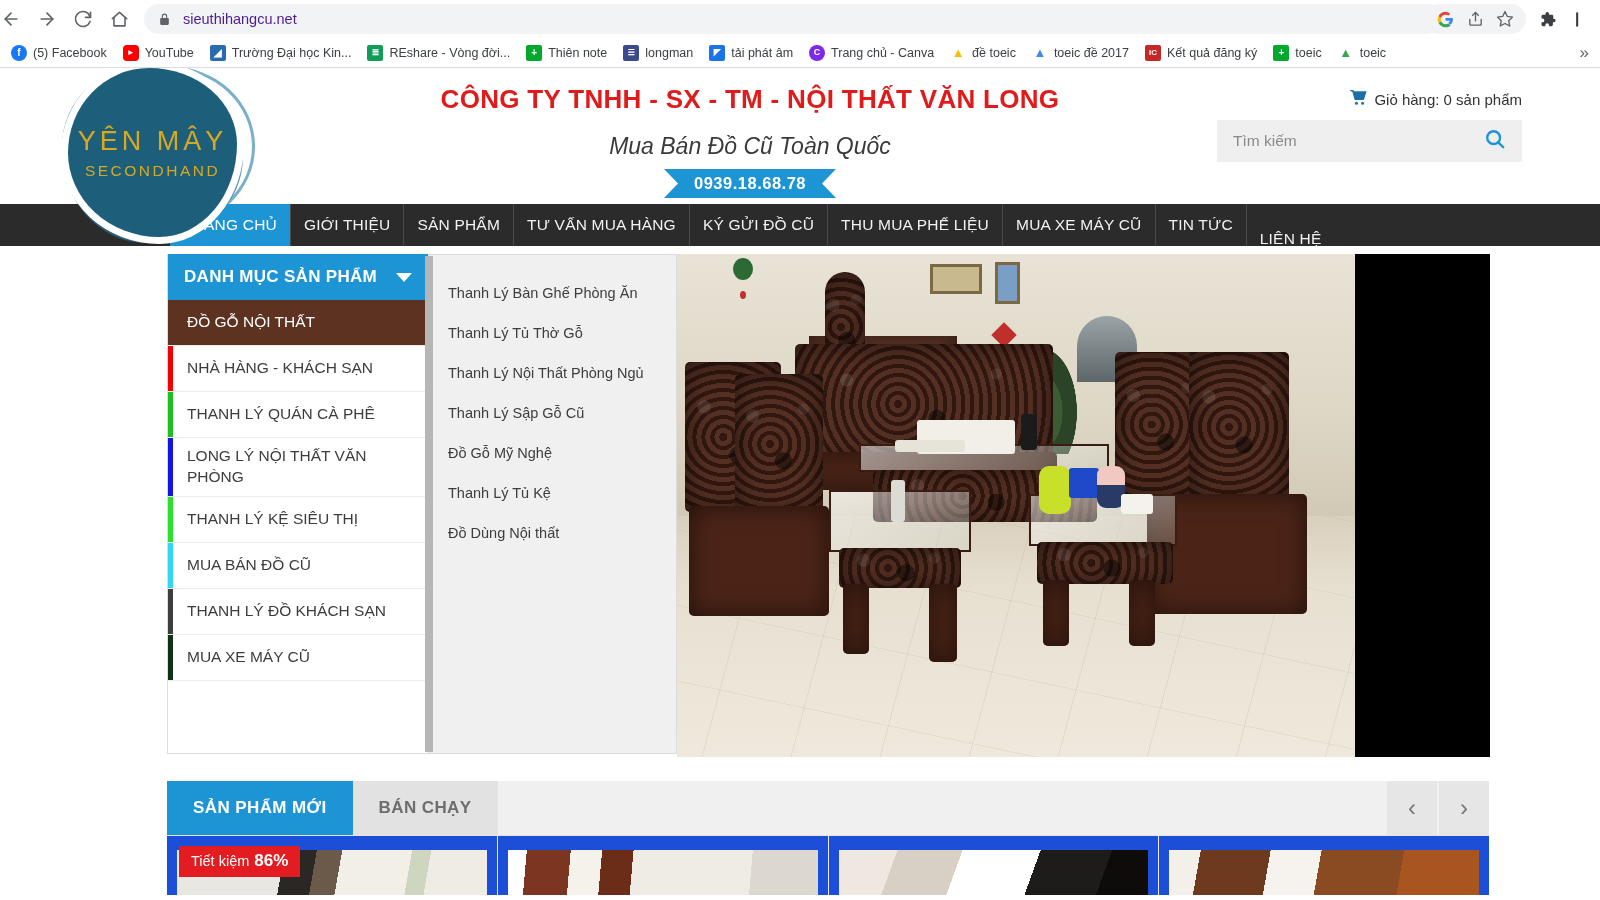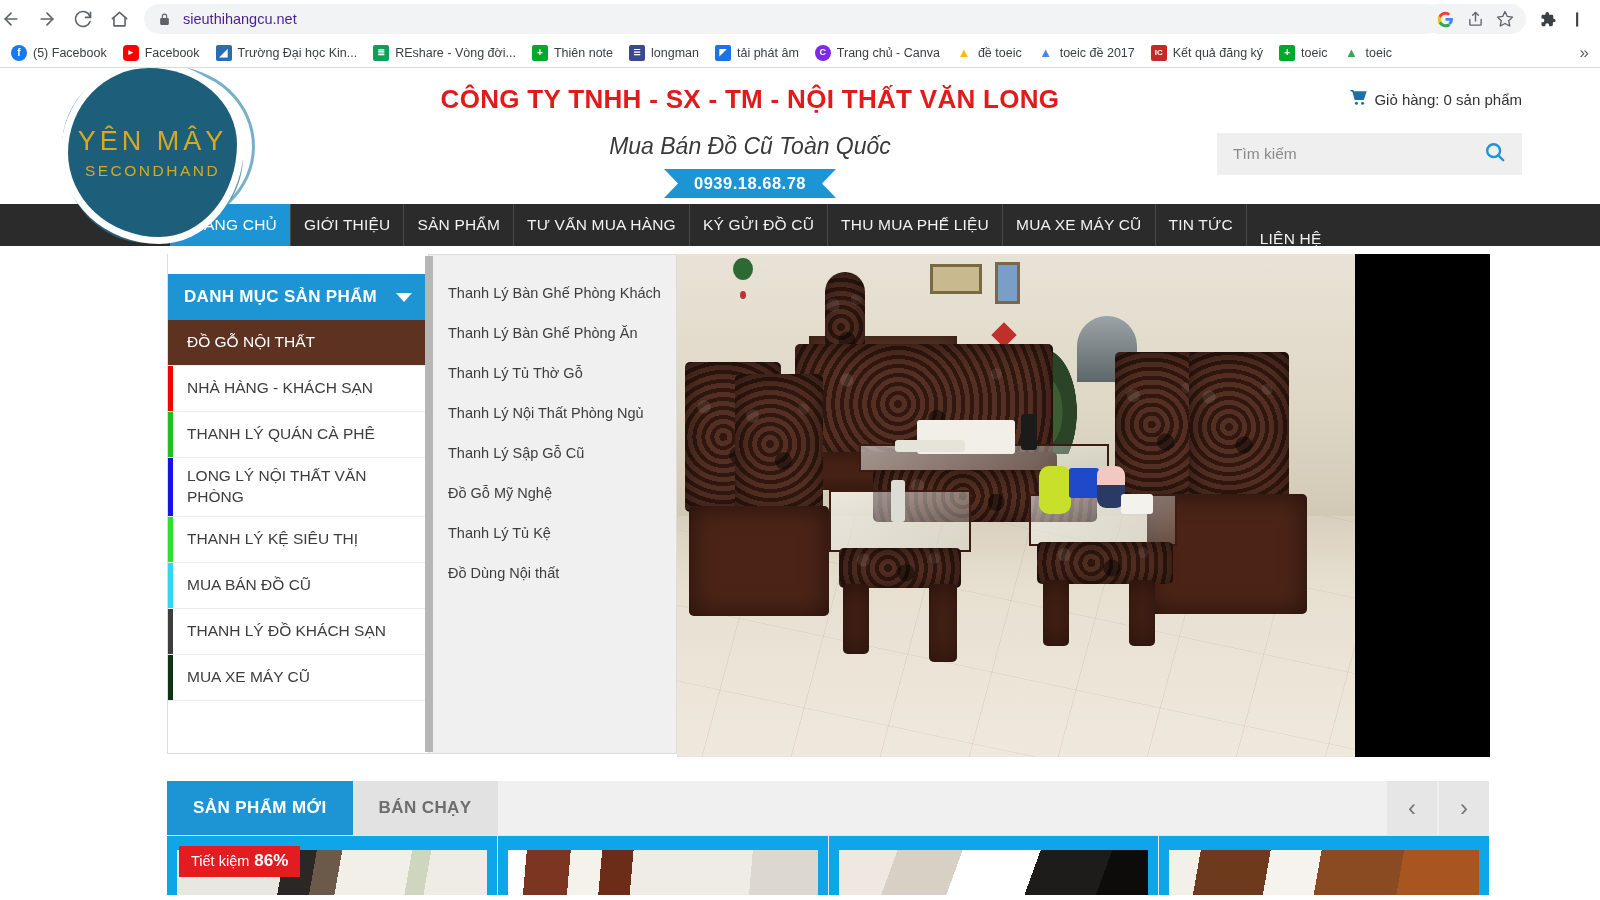--- a/index.html
+++ b/index.html
@@ -114,21 +114,21 @@
     content:""; position:absolute; top:0; bottom:0; width:14px; background:#fff;
   }
   #phone-ribbon::before { left:0; clip-path: polygon(0 0, 100% 50%, 0 100%); }
   #phone-ribbon::after  { right:0; clip-path: polygon(100% 0, 0 50%, 100% 100%); }
 
   #cart-line {
     position: absolute; right: 78px; top: 22px;
     font-size: 15px; color: #333; display: flex; align-items:center; gap:7px;
   }
   #search-box {
-    position: absolute; right: 78px; top: 65px;
+    position: absolute; right: 78px; top: 52px;
     width: 305px; height: 42px; background: #efefef;
     display: flex; align-items: center; padding: 0 16px;
   }
   #search-box input {
     flex: 1; border: 0; background: transparent; outline: none;
     font-size: 15.5px; color: #333; font-family: inherit;
   }
   #search-box input::placeholder { color: #8a8a8a; }
 
   
@@ -150,21 +150,21 @@
 
   #cat-sidebar {
     position: absolute; left: 167px; top: 8px;
     width: 262px; background: #fff;
     border: 1px solid #dcdcdc; border-top: 0;
     height: 500px;
   }
   #cat-head {
     height: 46px; background: #1d95d4; color: #fff;
     display: flex; align-items: center; justify-content: space-between;
-    padding: 8px 16px; font-size: 17px; font-weight: bold; letter-spacing: .3px; margin-top: 20px;
+    padding: 8px 16px; font-size: 17px; font-weight: bold; letter-spacing: .3px;
   }
   #cat-head .caret {
     width:0;height:0;border-left:8px solid transparent;border-right:8px solid transparent;
     border-top:9px solid #fff;
   }
   .cat-item {
     position: relative; display: flex; align-items: center;
     min-height: 46px; padding: 8px 12px 8px 19px;
     font-size: 15.5px; color: #3d3d3d; line-height: 1.35;
     border-bottom: 1px solid #ececec;
@@ -238,21 +238,21 @@
     background:#e6e6e6; color:#777; font-size: 24px;
     border-left: 2px solid #f0f0f0;
   }
 
   
   #product-row {
     position: absolute; left: 167px; top: 589px;
     width: 1322px; height: 60px; display: flex;
     border-top: 1px solid #e4e4e4;
   }
-  .pcard { flex: 1; border-right: 1px solid #e8e8e8; position: relative; overflow: hidden; background: #0ea5e9; }
+  .pcard { flex: 1; border-right: 1px solid #e8e8e8; position: relative; overflow: hidden; background: #1d4ed8; }
   .pcard:last-child { border-right: 0; }
   .pcard .thumb { position:absolute; left:10px; right:10px; top:14px; bottom:0; overflow:hidden; }
   .save-badge {
     position: absolute; left: 12px; top: 10px; z-index: 5;
     background: #e21c21; color: #fff; font-size: 14.5px;
     padding: 5px 12px 6px 12px; white-space: nowrap;
   }
   .save-badge b { font-size: 17px; margin-left: 5px; }
 </style>
 </head>
@@ -332,21 +332,21 @@
     </div>
   </div>
 
   <div id="bookmarks-bar">
     <div class="bookmark">
       <span class="bm-ico" style="background:#1877f2;border-radius:50%">f</span>
       <span>(5) Facebook</span>
     </div>
     <div class="bookmark">
       <span class="bm-ico" style="background:#ff0000;border-radius:4px;font-size:8px">►</span>
-      <span>Facebook</span>
+      <span>YouTube</span>
     </div>
     <div class="bookmark">
       <span class="bm-ico" style="background:#2b6cb0">◢</span>
       <span>Trường Đại học Kin...</span>
     </div>
     <div class="bookmark">
       <span class="bm-ico" style="background:#0f9d58;font-size:9px">≣</span>
       <span>REshare - Vòng đời...</span>
     </div>
     <div class="bookmark">
@@ -480,21 +480,20 @@
         <span>THANH LÝ ĐỒ KHÁCH SẠN</span>
       </div>
       <div class="cat-item">
         <span class="bar" style="background:#0d3314"></span>
         <span>MUA XE MÁY CŨ</span>
       </div>
       <div class="spacer"></div>
     </div>
 
     <div id="submenu">
-      <div class="sub-item">Thanh Lý Bàn Ghế Phòng Khách</div>
       <div class="sub-item">Thanh Lý Bàn Ghế Phòng Ăn</div>
       <div class="sub-item">Thanh Lý Tủ Thờ Gỗ</div>
       <div class="sub-item">Thanh Lý Nội Thất Phòng Ngủ</div>
       <div class="sub-item">Thanh Lý Sập Gỗ Cũ</div>
       <div class="sub-item">Đồ Gỗ Mỹ Nghệ</div>
       <div class="sub-item">Thanh Lý Tủ Kệ</div>
       <div class="sub-item">Đồ Dùng Nội thất</div>
     </div>
 
     <div id="sidebar-scroll"></div>

